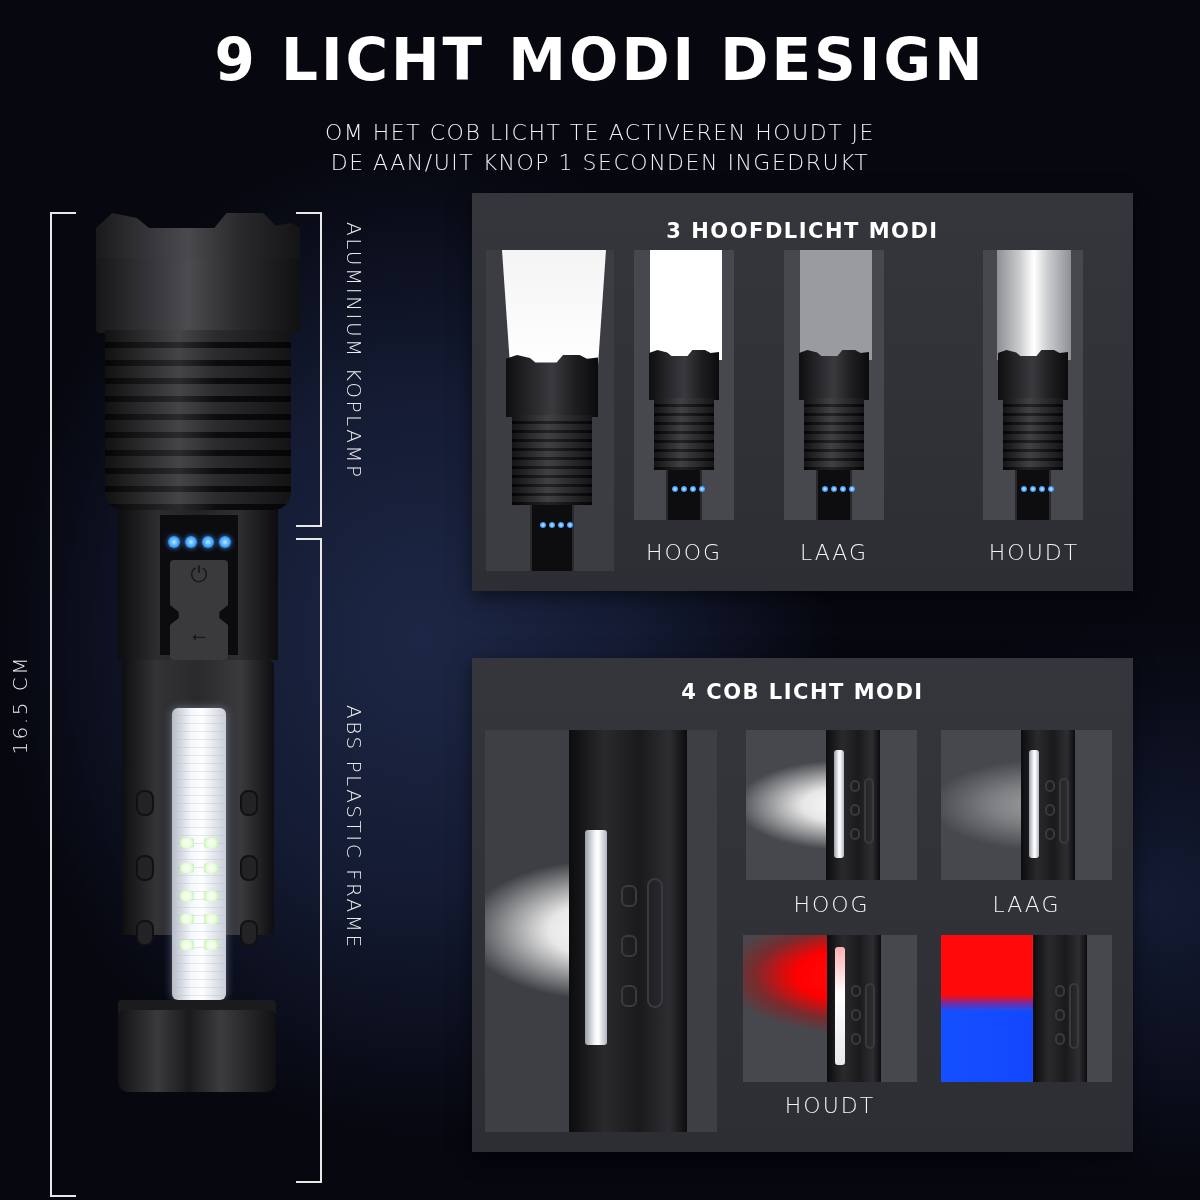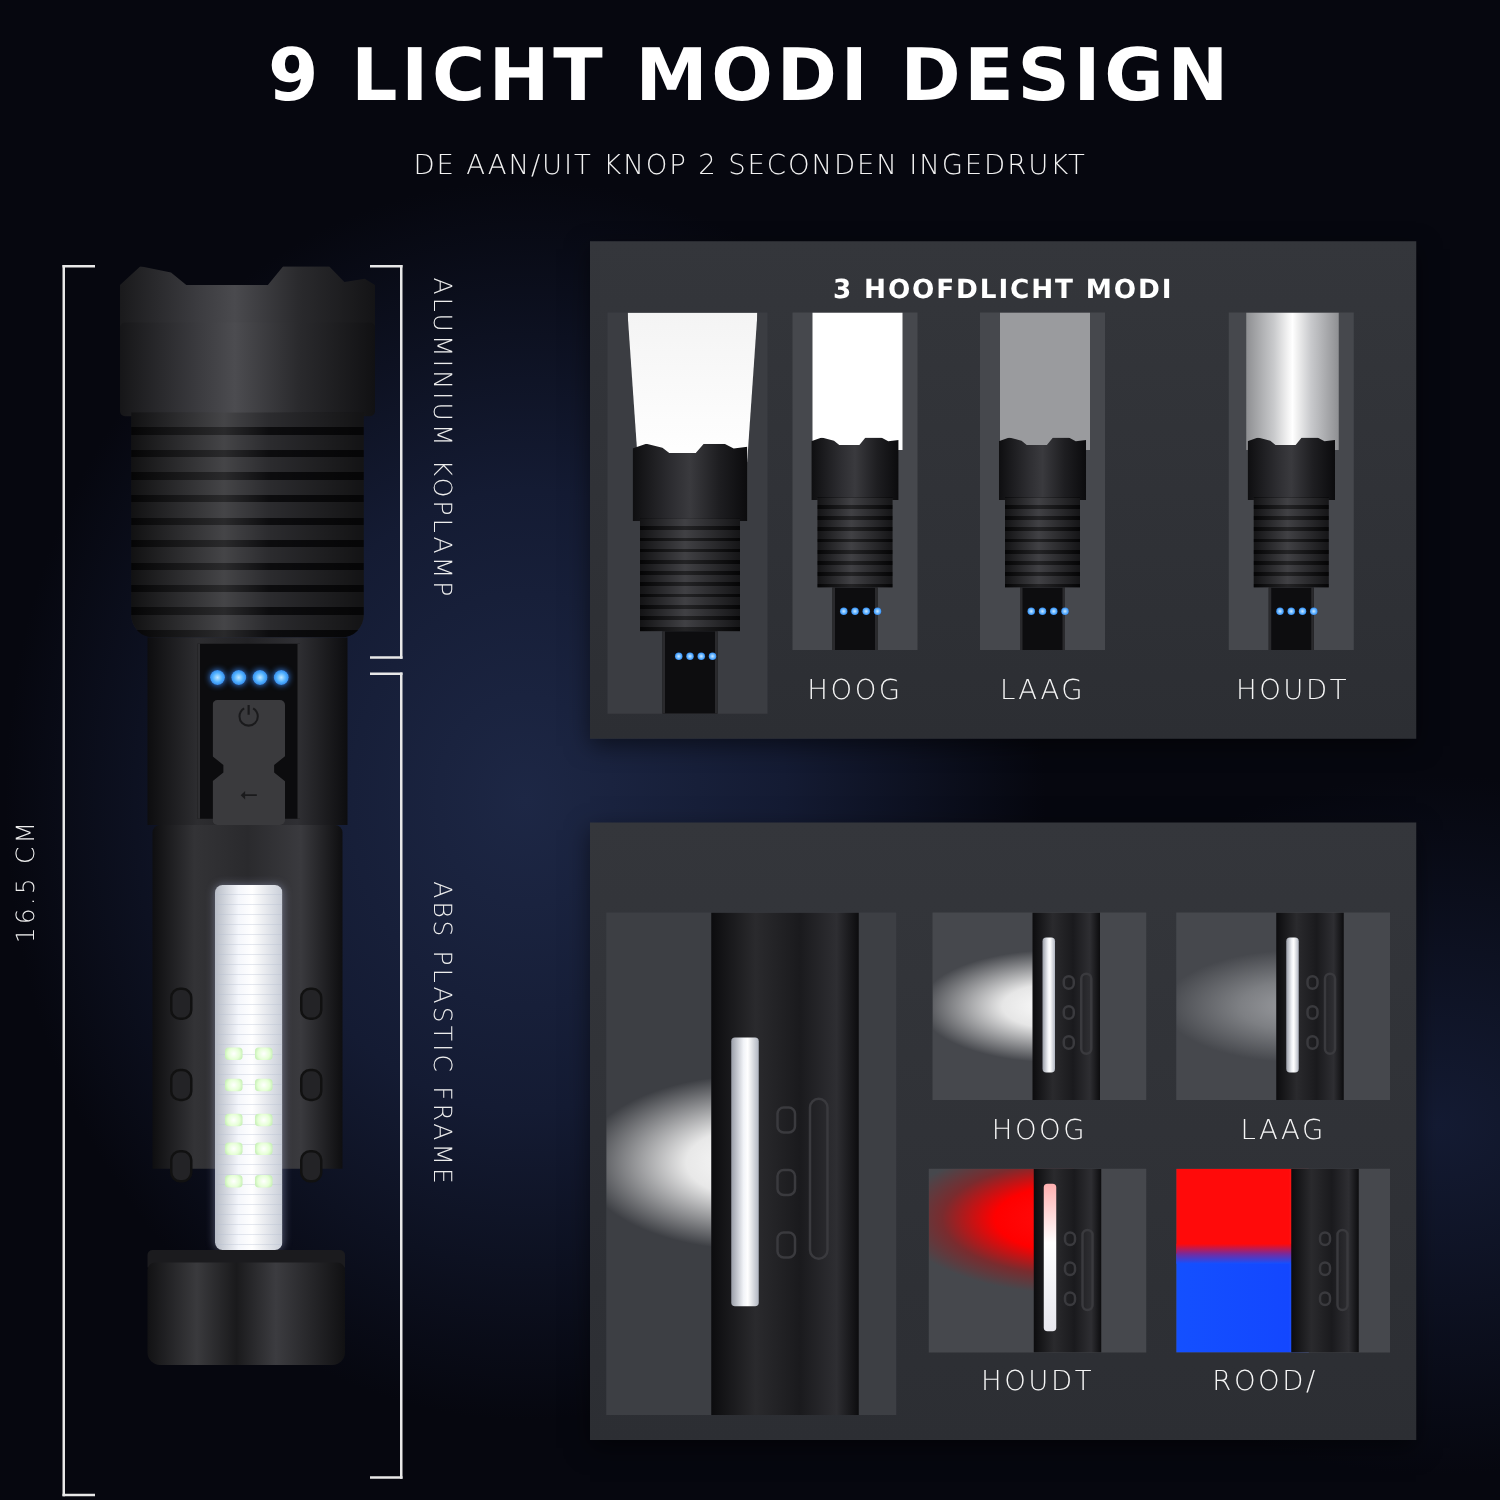--- a/index.html
+++ b/index.html
@@ -168,21 +168,22 @@
   }
   .side-slot {
     position:absolute; border: 2px solid #3a3a3e; border-radius: 8px;
   }
 </style>
 </head>
 <body>
 
 <div class="title">9 LICHT MODI DESIGN</div>
 <div class="subtitle">
-  <div>DE AAN/UIT KNOP 2 SECONDEN INGEDRUKT</div>
+  <div>OM HET COB LICHT TE ACTIVEREN HOUDT JE</div>
+  <div>DE AAN/UIT KNOP 1 SECONDEN INGEDRUKT</div>
 </div>
 
 <div class="bracket left" style="left:50px; top:212px; width:26px; height:985px;"></div>
 <div class="vlabel up" style="left:8px; top:655px;">16.5 CM</div>
 
 <div class="bracket right" style="left:296px; top:212px; width:26px; height:315px;"></div>
 <div class="vlabel" style="left:342px; top:222px;">ALUMINIUM KOPLAMP</div>
 
 <div class="bracket right" style="left:296px; top:538px; width:26px; height:645px;"></div>
 <div class="vlabel" style="left:342px; top:705px;">ABS PLASTIC FRAME</div>
@@ -278,20 +279,21 @@
       <span class="mini-led"></span>
         <span class="mini-led"></span>
         <span class="mini-led"></span>
         <span class="mini-led"></span>
     </div>
   </div>
   <div class="caption" style="left:492px; top:345px; width:140px;">HOUDT</div>
 </div>
 
 <div class="panel" style="left:472px; top:658px; width:661px; height:494px;">
+  <div class="panel-title" style="top:22px;">4 COB LICHT MODI</div>
 
   <div class="thumb" style="left:13px; top:72px; width:232px; height:402px; background:#3d3f44;">
     <div style="position:absolute; left:0; top:110px; width:120px; height:180px; background:radial-gradient(ellipse 140px 70px at 100% 50%,#ffffff 0%,#e8e8e8 40%,rgba(120,122,126,0) 100%);"></div>
     <div class="side-body" style="left:84px; top:0; width:118px; height:402px;"></div>
     <div class="side-strip" style="left:100px; top:100px; width:22px; height:215px;"></div>
     <div class="side-bump" style="left:136px; top:155px; width:16px; height:22px;"></div>
     <div class="side-bump" style="left:136px; top:205px; width:16px; height:22px;"></div>
     <div class="side-bump" style="left:136px; top:255px; width:16px; height:22px;"></div>
     <div class="side-slot" style="left:162px; top:148px; width:16px; height:130px;"></div>
   </div>
@@ -333,15 +335,14 @@
     <div style="position:absolute; left:0; top:0; width:106px; height:68px; background:linear-gradient(90deg,#ff0a0a 0%,#ff0a0a 85%,#ff6a6a 100%);"></div>
     <div style="position:absolute; left:0; top:68px; width:106px; height:79px; background:linear-gradient(90deg,#1450ff 0%,#1347ff 85%,#6a8aff 100%);"></div>
     <div style="position:absolute; left:0; top:60px; width:106px; height:16px; background:linear-gradient(180deg,#ff0a0a,#7a2a9a 50%,#1450ff);"></div>
     <div class="side-body" style="left:92px; top:0; width:54px; height:147px;"></div>
     <div class="side-bump" style="left:114px; top:50px; width:10px; height:12px;"></div>
     <div class="side-bump" style="left:114px; top:74px; width:10px; height:12px;"></div>
     <div class="side-bump" style="left:114px; top:98px; width:10px; height:12px;"></div>
     <div class="side-slot" style="left:128px; top:48px; width:10px; height:66px;"></div>
   </div>
   <div class="caption" style="left:420px; top:433px; width:240px;">
-    <div>ROOD/</div>
   </div>
 </div>
 
 </body></html>

